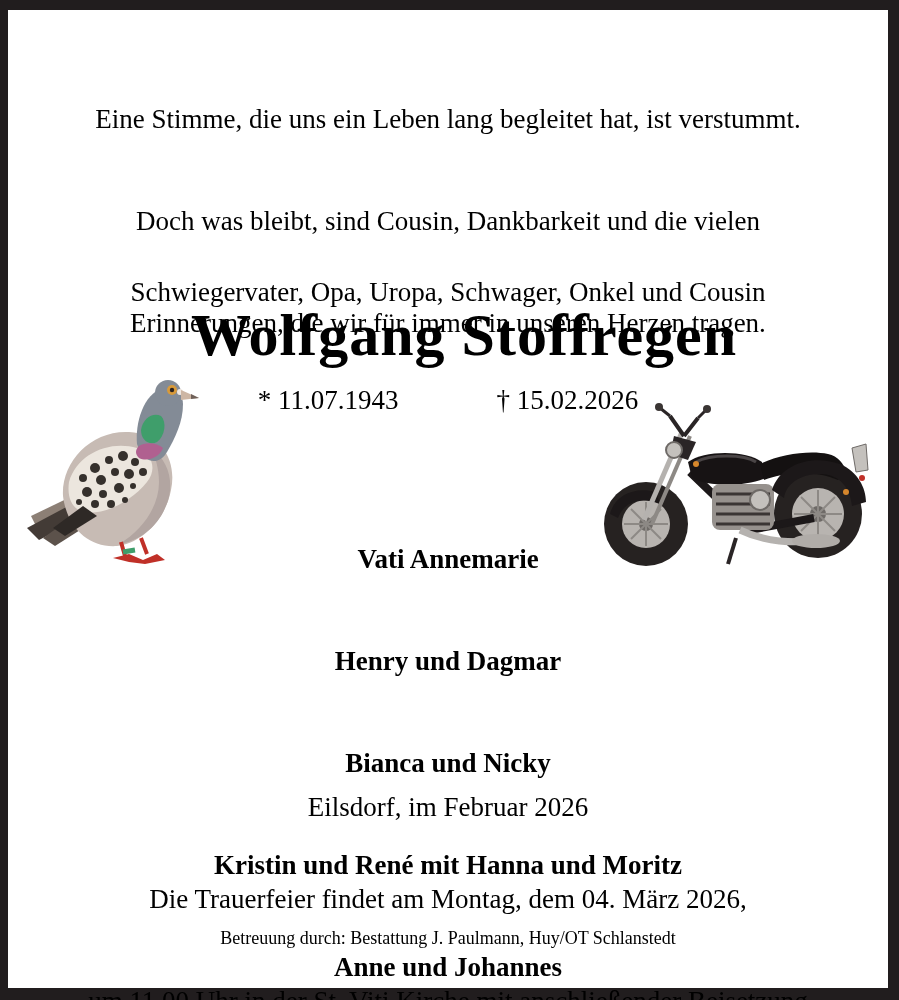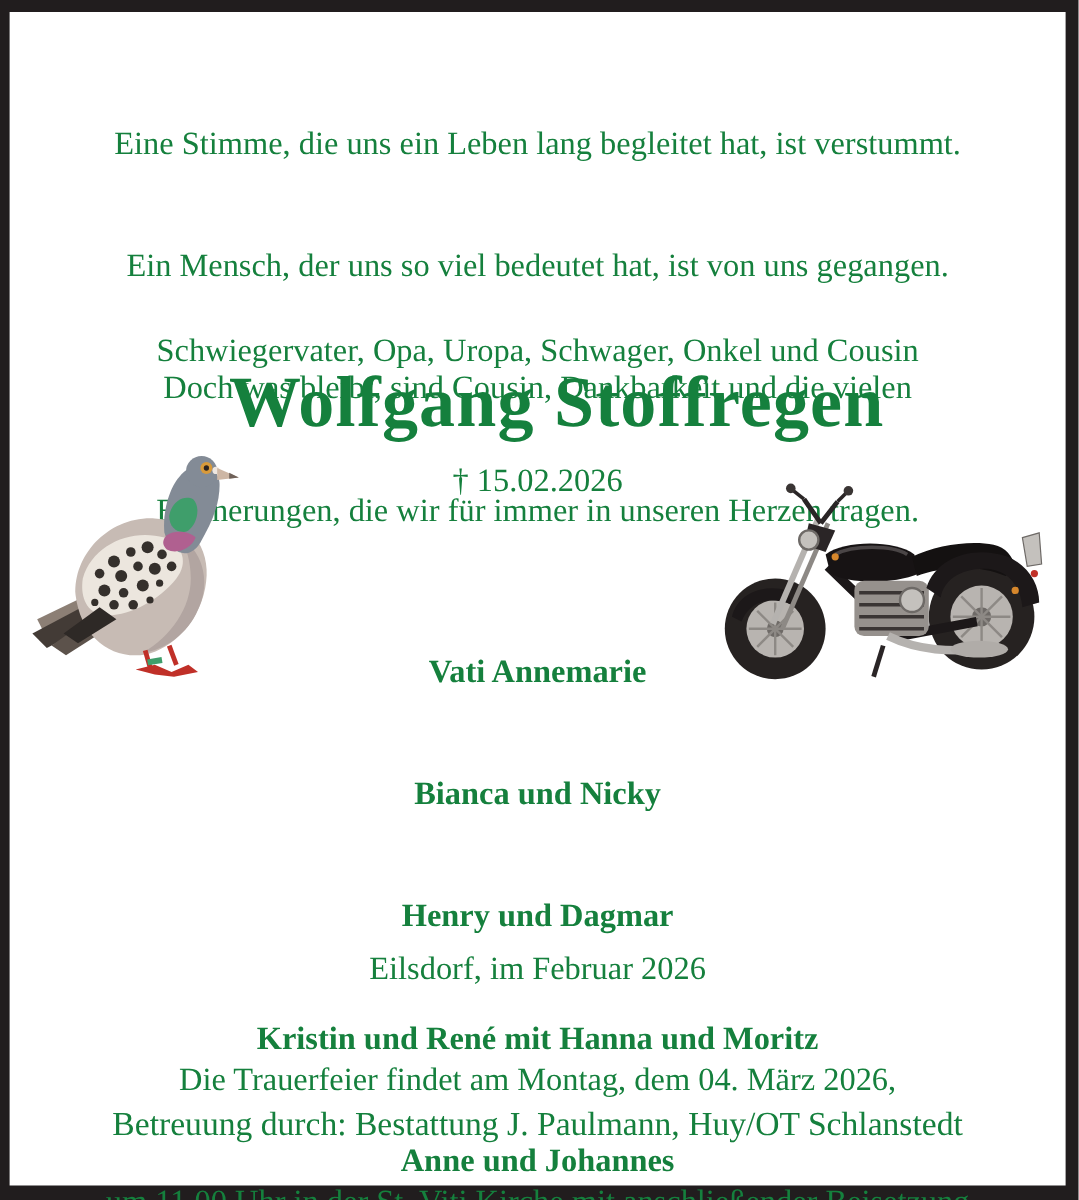--- a/index.html
+++ b/index.html
@@ -1,21 +1,21 @@
 <!DOCTYPE html>
 <html><head>
 <meta charset="utf-8">
 <style>
   html,body{margin:0;padding:0;background:#ffffff;}
   .canvas{
     position:relative;
     width:899px;height:1000px;
     background:#ffffff;
     font-family:"Liberation Serif", serif;
-    color:#15803d;
+    color:#000000;
     overflow:hidden;
   }
   .frame{
     position:absolute;inset:0;
     border-style:solid;
     border-color:#211d1e;
     border-width:10px 11px 12px 8px;
     background:#ffffff;
     box-sizing:border-box;
   }
@@ -32,45 +32,45 @@
     font-size:60px;line-height:74px;
     font-weight:bold;letter-spacing:1px;padding-left:32px;
   }
   .dates{
     top:373px;
     display:flex;justify-content:center;gap:98px;
   }
   .mourners{top:464px;font-weight:bold;}
   .placedate{top:780px;}
   .service{top:804px;}
-  .funeralhome{top:913px;font-size:28px;line-height:30px;}
+  .funeralhome{top:913px;font-size:18px;line-height:30px;}
   .art{position:absolute;}
   .pigeon-art{left:17px;top:368px;width:180px;height:192px;}
   .moto-art{left:592px;top:392px;width:282px;height:172px;}
 </style>
 </head>
 <body>
 
 <div class="canvas">
   <div class="frame">
 
     <div class="tblock opening">
       <div>Eine Stimme, die uns ein Leben lang begleitet hat, ist verstummt.</div>
-      <div>Ein Mensch, der uns so viel bedeutet hat, ist von uns gegangen.</div>
       <div>Doch was bleibt, sind Cousin, Dankbarkeit und die vielen</div>
       <div>Erinnerungen, die wir für immer in unseren Herzen tragen.</div>
     </div>
 
     <div class="tblock farewell">
       <div>Schwiegervater, Opa, Uropa, Schwager, Onkel und Cousin</div>
     </div>
 
     <div class="tblock name">Wolfgang Stoffregen</div>
 
     <div class="tblock dates">
+      <span>* 11.07.1943</span>
       <span>† 15.02.2026</span>
     </div>
 
     <div class="art pigeon-art">
       <svg width="180" height="192" viewBox="0 0 180 192" xmlns="http://www.w3.org/2000/svg">
 
         <path d="M60,112 L6,138 L12,150 L62,128 Z" fill="#8c7f75"></path>
         <path d="M62,118 L2,150 L14,162 L68,134 Z" fill="#433b36"></path>
         <path d="M66,126 L18,160 L30,168 L74,140 Z" fill="#5c524b"></path>
 
@@ -182,22 +182,22 @@
 
         <path d="M140,128 C165,140 190,142 230,138" stroke="#b5b2af" stroke-width="7" fill="none"></path>
         <ellipse cx="216" cy="139" rx="24" ry="7" fill="#b0aca8"></ellipse>
 
         <line x1="136" y1="136" x2="128" y2="162" stroke="#2a2526" stroke-width="4"></line>
       </svg>
     </div>
 
     <div class="tblock mourners">
       <div>Vati Annemarie</div>
+      <div>Henry und Dagmar</div>
       <div>Bianca und Nicky</div>
-      <div>Henry und Dagmar</div>
       <div>Kristin und René mit Hanna und Moritz</div>
       <div>Anne und Johannes</div>
       
       
     </div>
 
     <div class="tblock placedate">Eilsdorf, im Februar 2026</div>
 
     <div class="tblock service">
       <div>Die Trauerfeier findet am Montag, dem 04. März 2026,</div>

